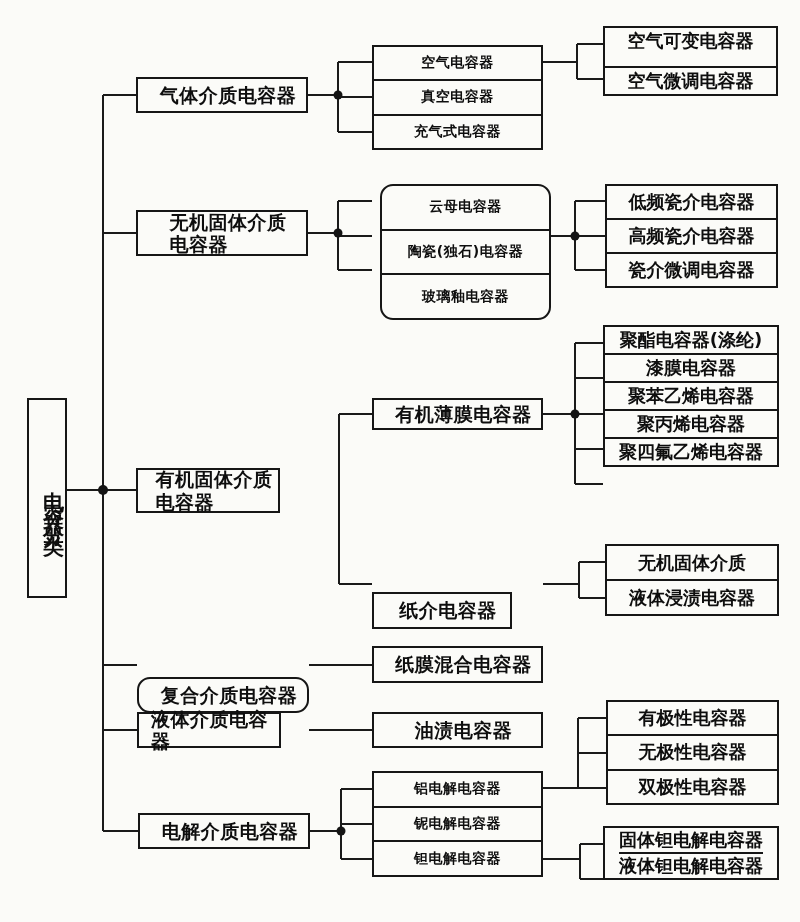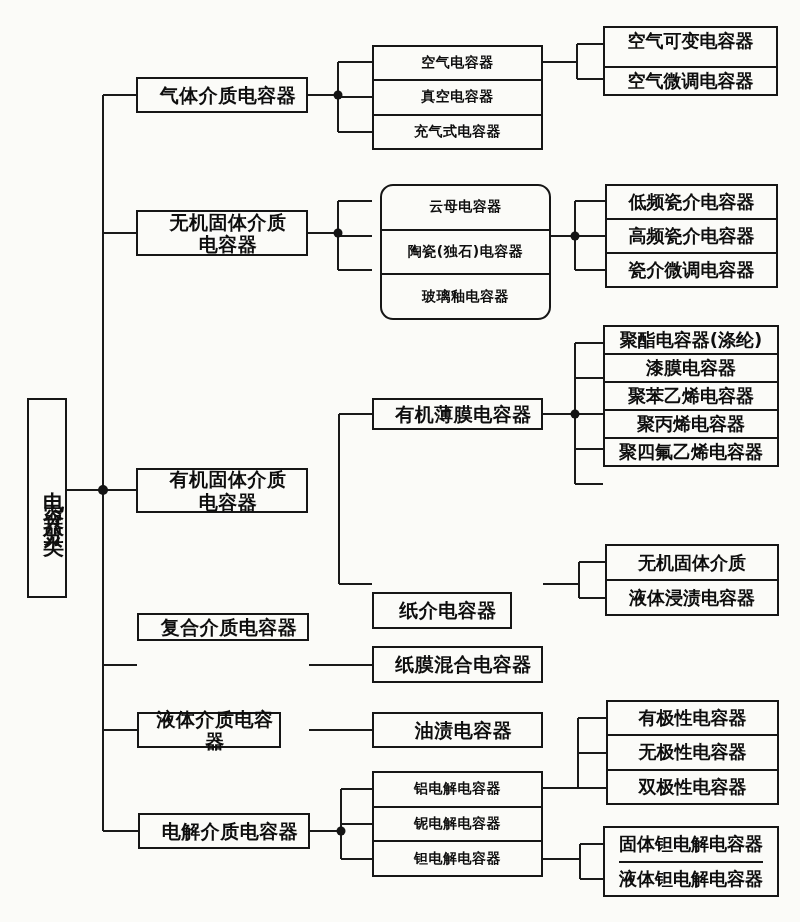--- a/index.html
+++ b/index.html
@@ -18,21 +18,21 @@
   .wires{position:absolute;left:0;top:0;z-index:1;}
   .box,.stack{
     position:absolute;
     box-sizing:border-box;
     border:2px solid var(--ink);
     background:var(--paper);
     z-index:2;
   }
   .box{
     display:flex;align-items:center;justify-content:center;
-    text-align:center;font-weight:bold;font-size:19px;
+    text-align:left;font-weight:bold;font-size:19px;
     letter-spacing:0.5px;line-height:1.18;padding-left:12px;
   }
   .stack{display:flex;flex-direction:column;}
   .stack .row{
     flex:1;display:flex;align-items:center;justify-content:center;
     text-align:center;font-weight:bold;font-size:14px;
     letter-spacing:0.5px;white-space:nowrap;
   }
   .stack .row + .row{border-top:2px solid var(--ink);}
   .s18 .row{font-size:18px;letter-spacing:0;}
@@ -139,23 +139,23 @@
       <circle cx="575" cy="414" r="4.5"></circle>
       <circle cx="341" cy="831" r="4.5"></circle>
     </g>
   </svg>
 
   <div class="box root-box" style="left:27px;top:398px;width:40px;height:200px;">电容器分类</div>
 
   <div class="box" style="left:136px;top:77px;width:172px;height:36px;">气体介质电容器</div>
   <div class="box pre" style="left:136px;top:210px;width:172px;height:46px;">无机固体介质
 电容器</div>
-  <div class="box pre" style="left:136px;top:468px;width:172px;height:45px;">有机固体介质
+  <div class="box pre" style="left:136px;top:468px;width:144px;height:45px;">有机固体介质
 电容器</div>
-  <div class="box" style="left:137px;top:613px;width:172px;height:28px;">复合介质电容器</div>
+  <div class="box" style="left:137px;top:677px;width:172px;height:36px;border-radius:13px;">复合介质电容器</div>
   <div class="box" style="left:137px;top:712px;width:144px;height:36px;">液体介质电容器</div>
   <div class="box" style="left:138px;top:813px;width:172px;height:36px;">电解介质电容器</div>
 
   <div class="stack" style="left:372px;top:45px;width:171px;height:105px;">
     <div class="row">空气电容器</div>
     <div class="row">真空电容器</div>
     <div class="row">充气式电容器</div>
   </div>
   <div class="stack s18" style="left:603px;top:26px;width:175px;height:70px;gap:12px;">
     <div class="row">空气可变电容器</div>
@@ -194,18 +194,18 @@
   <div class="stack" style="left:372px;top:771px;width:171px;height:106px;">
     <div class="row">铝电解电容器</div>
     <div class="row">铌电解电容器</div>
     <div class="row">钽电解电容器</div>
   </div>
   <div class="stack s18" style="left:606px;top:700px;width:173px;height:105px;">
     <div class="row">有极性电容器</div>
     <div class="row">无极性电容器</div>
     <div class="row">双极性电容器</div>
   </div>
-  <div class="stack s18" style="left:603px;top:826px;width:176px;height:71px;align-items:center;">
+  <div class="stack s18" style="left:603px;top:826px;width:176px;height:54px;align-items:center;">
     <div class="row">固体钽电解电容器</div>
     <div class="row">液体钽电解电容器</div>
   </div>
 
 </div>
 
 </body></html>

